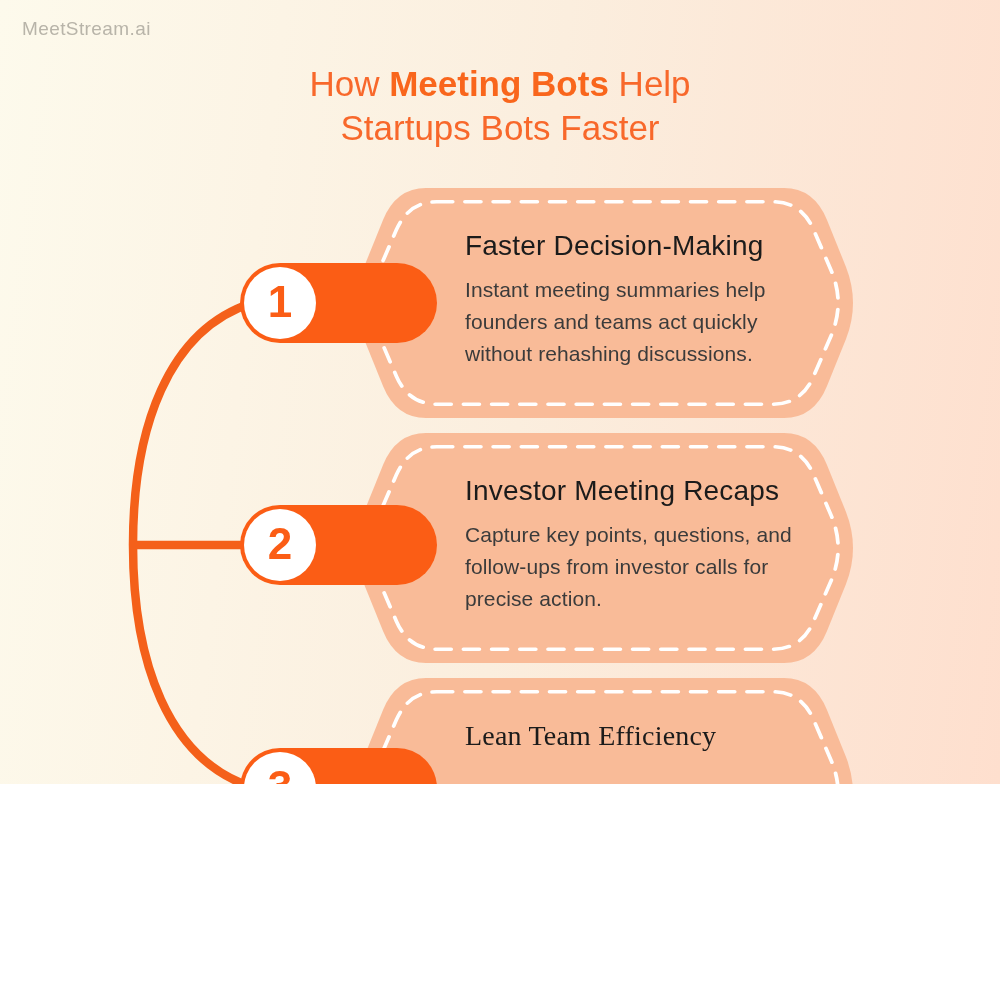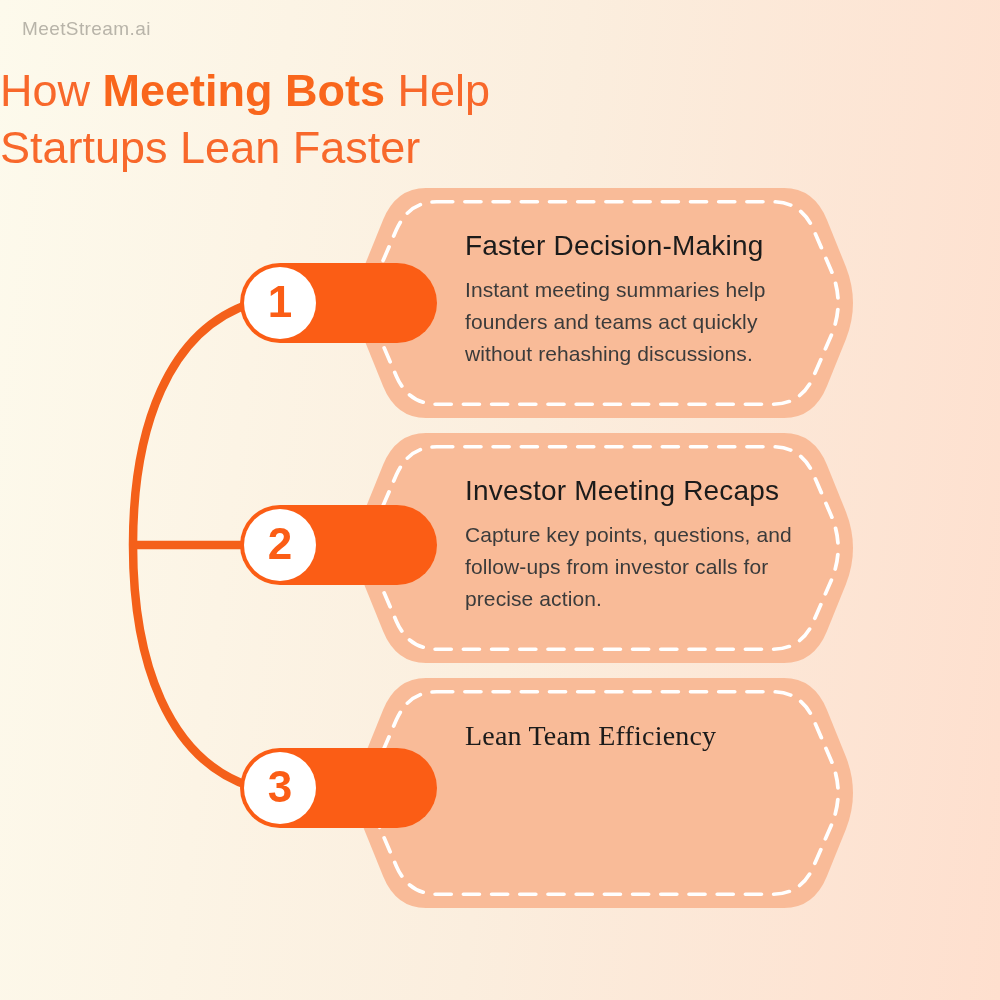--- a/index.html
+++ b/index.html
@@ -1,31 +1,31 @@
 <!DOCTYPE html>
 <html><head>
 <meta charset="utf-8">
 <style>
   html,body{margin:0;padding:0;}
   .canvas{
     position:relative;
-    width:1000px;height:1000px;
+    width:1000px;height:784px;
     overflow:hidden;
     background:linear-gradient(97deg,#FDFAEC 0%,#FBEEDE 52%,#FEDFCE 100%);
     font-family:"Liberation Sans",sans-serif;
   }
   .logo{
     position:absolute;left:22px;top:18px;
     font-size:19px;letter-spacing:.4px;
     color:#B8B4A9;
   }
   .title{
     position:absolute;left:0;top:62px;width:1000px;
-    text-align:left;
-    font-size:45px;line-height:1.27;
+    text-align:center;
+    font-size:35px;line-height:1.27;
     color:#F8682B;font-weight:400;
   }
   .title .b{font-weight:700;color:#F9661C;}
   .card-svg{position:absolute;left:350px;z-index:1;}
   .card-svg.c1{top:188px;}
   .card-svg.c2{top:433px;}
   .card-svg.c3{top:678px;}
   .card-fill{fill:#F9BB98;}
   .card-dash{
     fill:none;stroke:#FFFFFF;stroke-width:4;
@@ -65,21 +65,21 @@
 </style>
 </head>
 <body>
 
 <div class="canvas">
 
   <div class="logo">MeetStream.ai</div>
 
   <div class="title">
     <span>How </span><span class="b">Meeting Bots</span><span> Help</span><br>
-    <span>Startups Lean Faster</span>
+    <span>Startups Bots Faster</span>
   </div>
 
   <svg class="connector" width="1000" height="1000" viewBox="0 0 1000 1000" aria-hidden="true">
     <path d="M 252 303 C 168 330 133 428 133 545 C 133 662 168 760 252 787" fill="none" stroke="#F4601A" stroke-width="8.5" stroke-linecap="round"></path>
     <path d="M 136 545 L 246 545" fill="none" stroke="#F4601A" stroke-width="8.5" stroke-linecap="round"></path>
   </svg>
 
   <svg class="card-svg c1" width="510" height="230" viewBox="0 0 510 230" aria-hidden="true">
     <path class="card-fill" d="M 76 0 L 434 0 Q 464 0 477 32 L 496 79 Q 510 115 496 151 L 477 198 Q 464 230 434 230 L 76 230 Q 46 230 33 198 L 14 151 Q 0 115 14 79 L 33 32 Q 46 0 76 0 Z"></path>
     <path class="card-dash" transform="translate(15.3,13.8) scale(0.94,0.88)" d="M 76 0 L 434 0 Q 464 0 477 32 L 496 79 Q 510 115 496 151 L 477 198 Q 464 230 434 230 L 76 230 Q 46 230 33 198 L 14 151 Q 0 115 14 79 L 33 32 Q 46 0 76 0 Z"></path>

